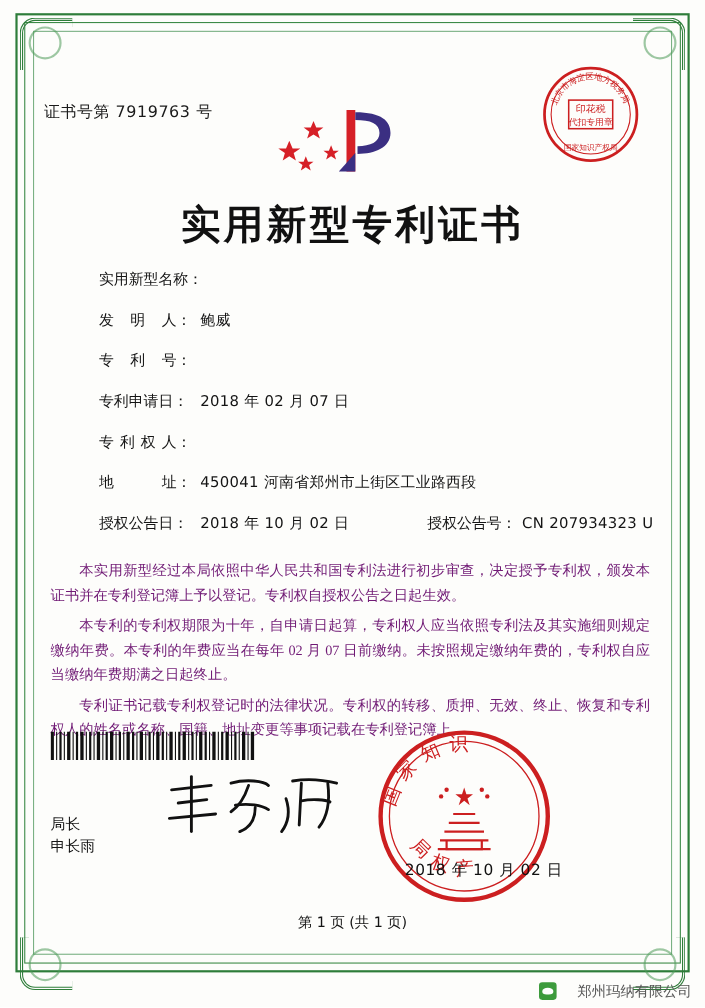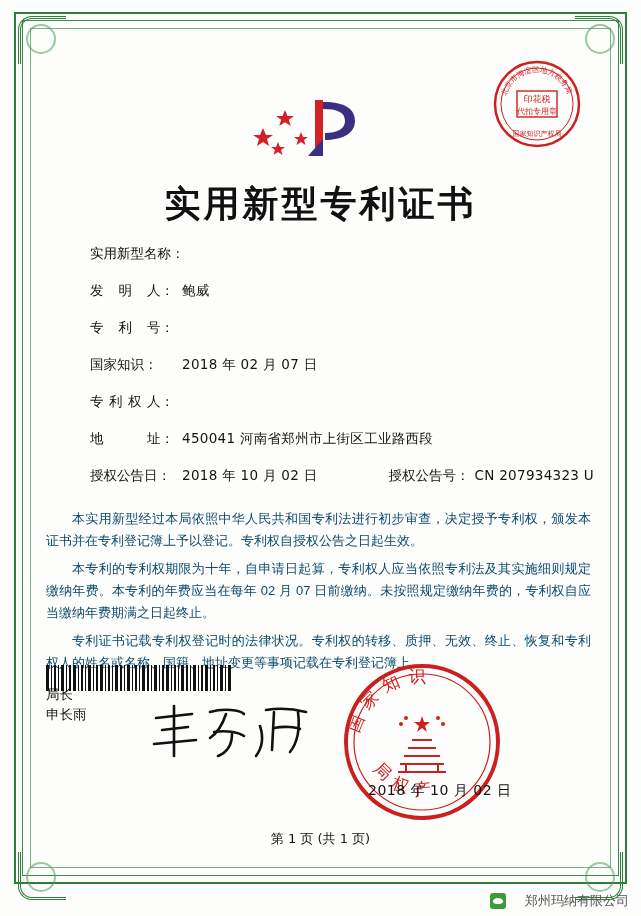--- a/index.html
+++ b/index.html
@@ -162,42 +162,42 @@
     flex: 0 0 86px;
   }
 
   .paragraphs {
     position: absolute;
     left: 6px;
     top: 468px;
     width: 545px;
     font-size: 13px;
     line-height: 22px;
-    color: #0c4a6e;
-    font-family: Liberation Sans, sans-serif;
+    color: #701a75;
+    font-family: Liberation Serif, serif;
     text-align: justify;
   }
   .paragraphs p {
     margin: 0 0 6px 0;
     text-indent: 26px;
   }
 
   .barcode {
     position: absolute;
     left: 6px;
     top: 625px;
     width: 190px;
     height: 26px;
   }
   .barcode svg { display: block; }
 
   .signature-block {
     position: absolute;
     left: 6px;
-    top: 644px;
+    top: 700px;
     font-size: 13.5px;
     line-height: 20px;
     color: #141414;
     font-family: "DejaVu Sans", "Liberation Sans", sans-serif;
   }
 
   .hand-sign {
     position: absolute;
     left: 108px;
     top: 660px;
@@ -274,20 +274,21 @@
   <div class="corner bl"></div>
   <div class="corner br"></div>
 
   <div class="corner-deco tl"></div>
   <div class="corner-deco tr"></div>
   <div class="corner-deco bl"></div>
   <div class="corner-deco br"></div>
 
   <div class="content">
 
+    <div class="cert-no">证书号第 7919763 号</div>
 
     <div class="logo">
       <svg width="130" height="80" viewBox="0 0 130 80">
         <g fill="#d62027">
           <polygon points="18,38 21,45 28,45 22,49 24,56 18,52 12,56 14,49 8,45 15,45"></polygon>
           <polygon points="40,20 42.5,26 49,26 43.8,29.7 45.8,36 40,32.3 34.2,36 36.2,29.7 31,26 37.5,26"></polygon>
           <polygon points="33,52 35,57 40,57 36,60 37.5,65 33,62 28.5,65 30,60 26,57 31,57"></polygon>
           <polygon points="56,42 58,47 63,47 59,50 60.5,55 56,52 51.5,55 53,50 49,47 54,47"></polygon>
         </g>
         <path d="M70 66 L70 10 L78 10 L78 66 Z" fill="#d62027"></path>
@@ -330,21 +331,21 @@
 
       <div class="field-row">
         <div class="field-label spread">
           <span>专</span>
           <span>利</span>
           <span>号：</span>
         </div>
       </div>
 
       <div class="field-row">
-        <div class="field-label">国家知识：</div>
+        <div class="field-label">专利申请日：</div>
         <div class="field-value">2018 年 02 月 07 日</div>
       </div>
 
       <div class="field-row">
         <div class="field-label spread">
           <span>专</span>
           <span>利</span>
           <span>权</span>
           <span>人：</span>
         </div>

